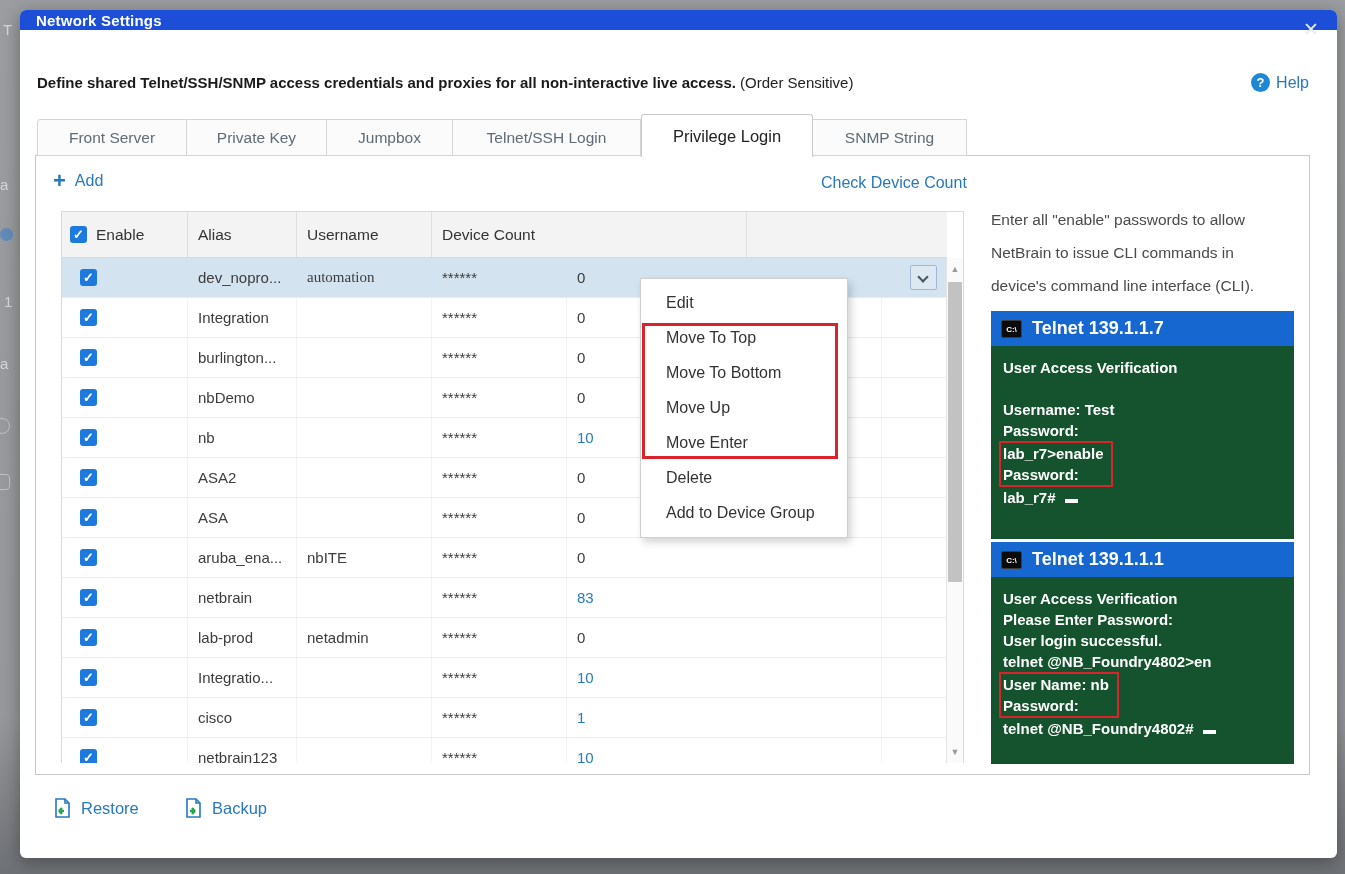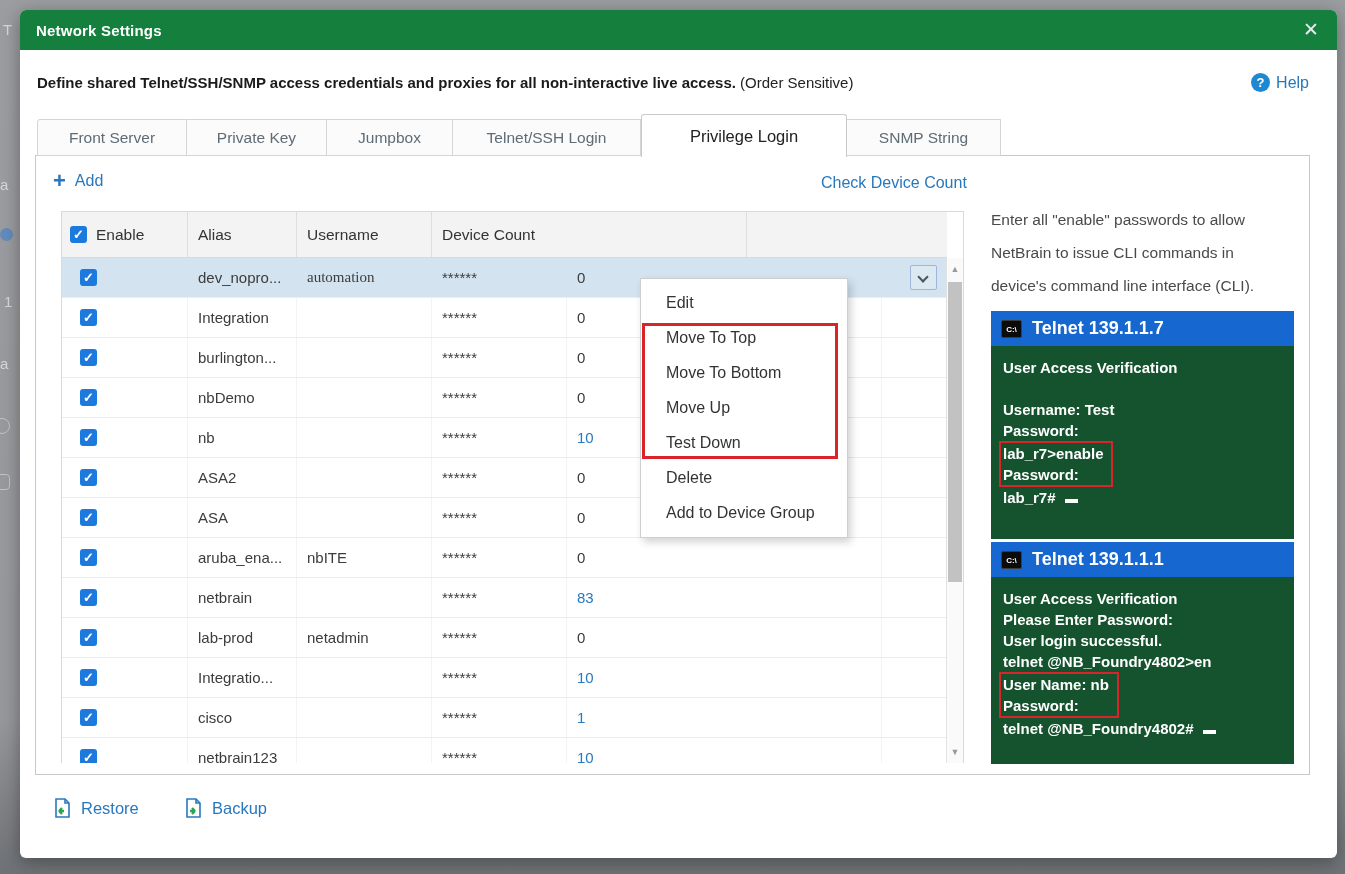--- a/index.html
+++ b/index.html
@@ -12,21 +12,21 @@
   .bg-oval { position:absolute; left:0px; top:228px; width:13px; height:13px; border-radius:50%;
              background:#4b86c8; opacity:.7; z-index:1; }
   .bg-circ { position:absolute; left:-6px; top:418px; width:16px; height:16px; border-radius:50%;
              border:1px solid #c4c4c4; z-index:1; }
   .bg-rect { position:absolute; left:-8px; top:474px; width:18px; height:16px; border-radius:4px;
              border:1px solid #c4c4c4; z-index:1; }
 
   
   .dialog { position:absolute; left:20px; top:10px; width:1317px; height:848px; background:#fff;
             border-radius:6px; box-shadow:0 4px 18px rgba(0,0,0,.35); z-index:2; }
-  .titlebar { position:absolute; left:0; top:0; width:100%; height:40px; background:#15803d;
+  .titlebar { position:absolute; left:0; top:0; width:100%; height:20px; background:#1d4ed8;
               border-radius:6px 6px 0 0; display:flex; align-items:center; }
   .titlebar .t-text { color:#fff; font-size:15px; font-weight:700; padding-left:16px; letter-spacing:.2px; }
   .close-x { position:absolute; right:14px; top:8px; width:24px; height:24px; color:#e8ecef;
              font-size:19px; text-align:center; line-height:23px; cursor:pointer; }
 
   .instruction { position:absolute; left:17px; top:64px; font-size:15px; color:#1b1b1b; }
   .instruction b { font-weight:700; }
   .instruction .note { font-weight:400; color:#222; }
   .help-link { position:absolute; right:28px; top:63px; display:flex; align-items:center; gap:6px;
                color:#2878be; font-size:16px; cursor:pointer; }
@@ -136,21 +136,21 @@
     <div class="help-link">
       <span class="help-q">?</span>
       <span>Help</span>
     </div>
 
     <div class="tab-bar">
         <div class="tab" style="width: 150px;">Front Server</div>
         <div class="tab" style="width: 140px;">Private Key</div>
         <div class="tab" style="width: 126px;">Jumpbox</div>
         <div class="tab" style="width: 188px;">Telnet/SSH Login</div>
-        <div class="tab active" style="width: 206px;">Privilege Login</div>
+        <div class="tab active" style="width: 172px;">Privilege Login</div>
         <div class="tab" style="width: 154px;">SNMP String</div>
       </div>
 
     <div class="content-box">
       <div class="add-link">
         <span class="plus">+</span>
         <span>Add</span>
       </div>
       <div class="check-count">Check Device Count</div>
 
@@ -335,21 +335,21 @@
             <div class="t-line">telnet @NB_Foundry4802# <span class="cursor"></span></div>
           </div>
       </div>
     </div>
 
     <div class="ctx-menu">
         <div class="ctx-item">Edit</div>
         <div class="ctx-item">Move To Top</div>
         <div class="ctx-item">Move To Bottom</div>
         <div class="ctx-item">Move Up</div>
-        <div class="ctx-item">Test Down</div>
+        <div class="ctx-item">Move Enter</div>
         <div class="ctx-item">Delete</div>
         <div class="ctx-item">Add to Device Group</div>
         <div class="ctx-redbox" style="border-color: rgb(216, 36, 42);"></div>
       </div>
 
     <div class="footer-link restore">
       <svg width="18" height="21" viewBox="0 0 18 21">
         <path d="M2 1 h9 l4 4 v14 h-13 z" fill="none" stroke="#2878be" stroke-width="1.6"></path>
         <path d="M11 1 v4 h4" fill="none" stroke="#2878be" stroke-width="1.6"></path>
         <path d="M10 13 h-5 m0 0 l3 -3 m-3 3 l3 3" fill="none" stroke="#2aa44f" stroke-width="2.4"></path>

